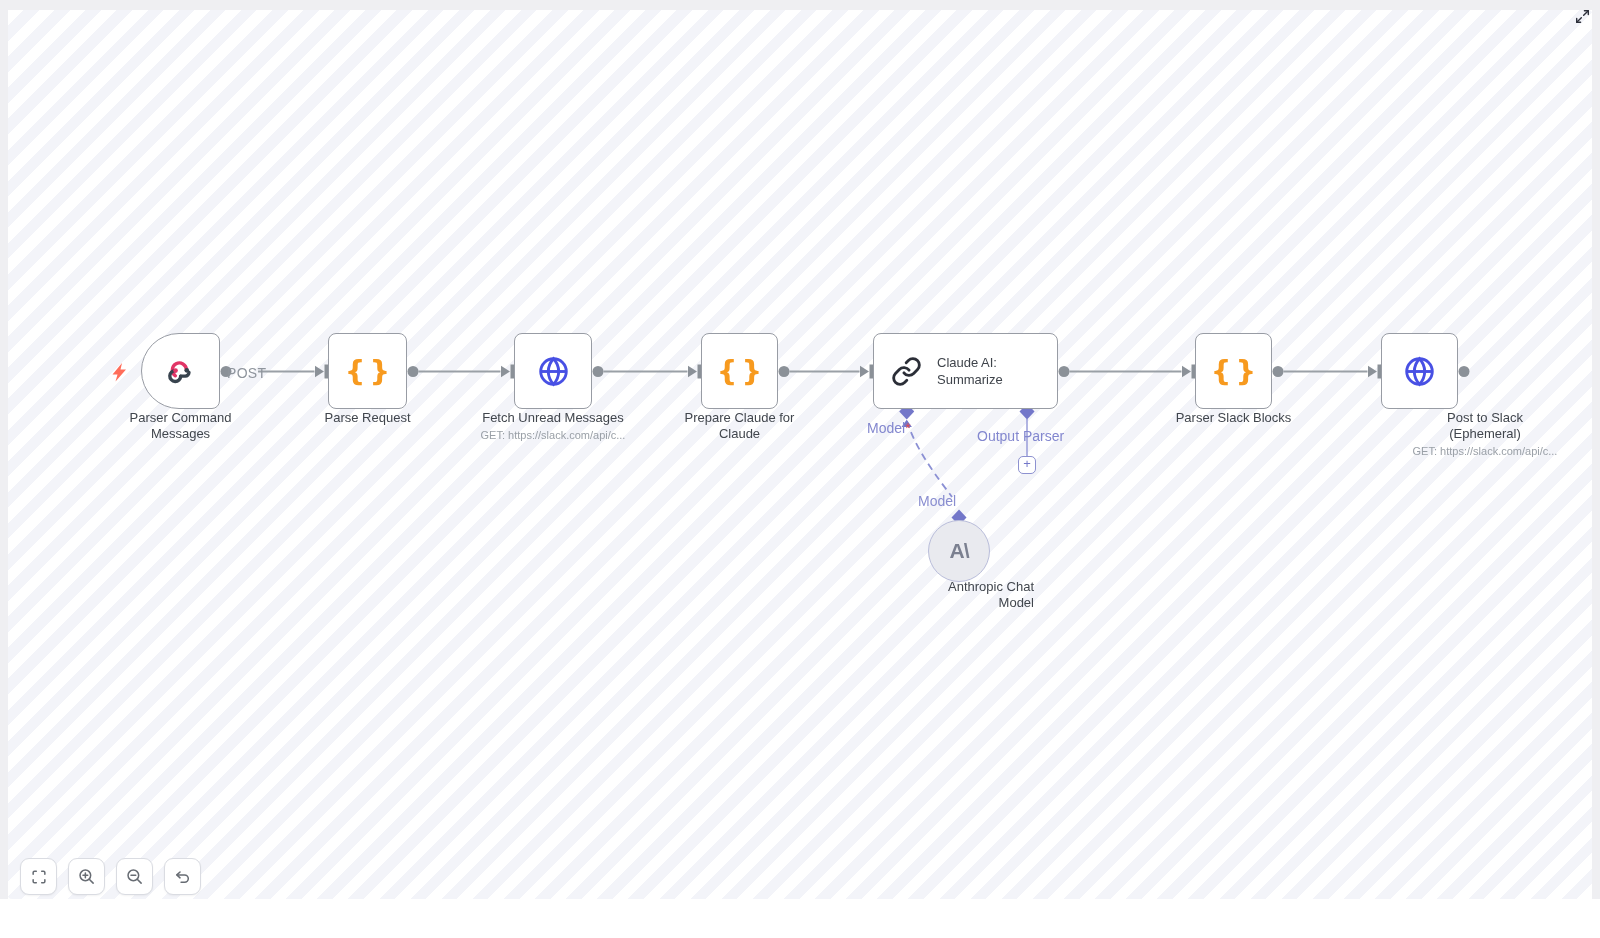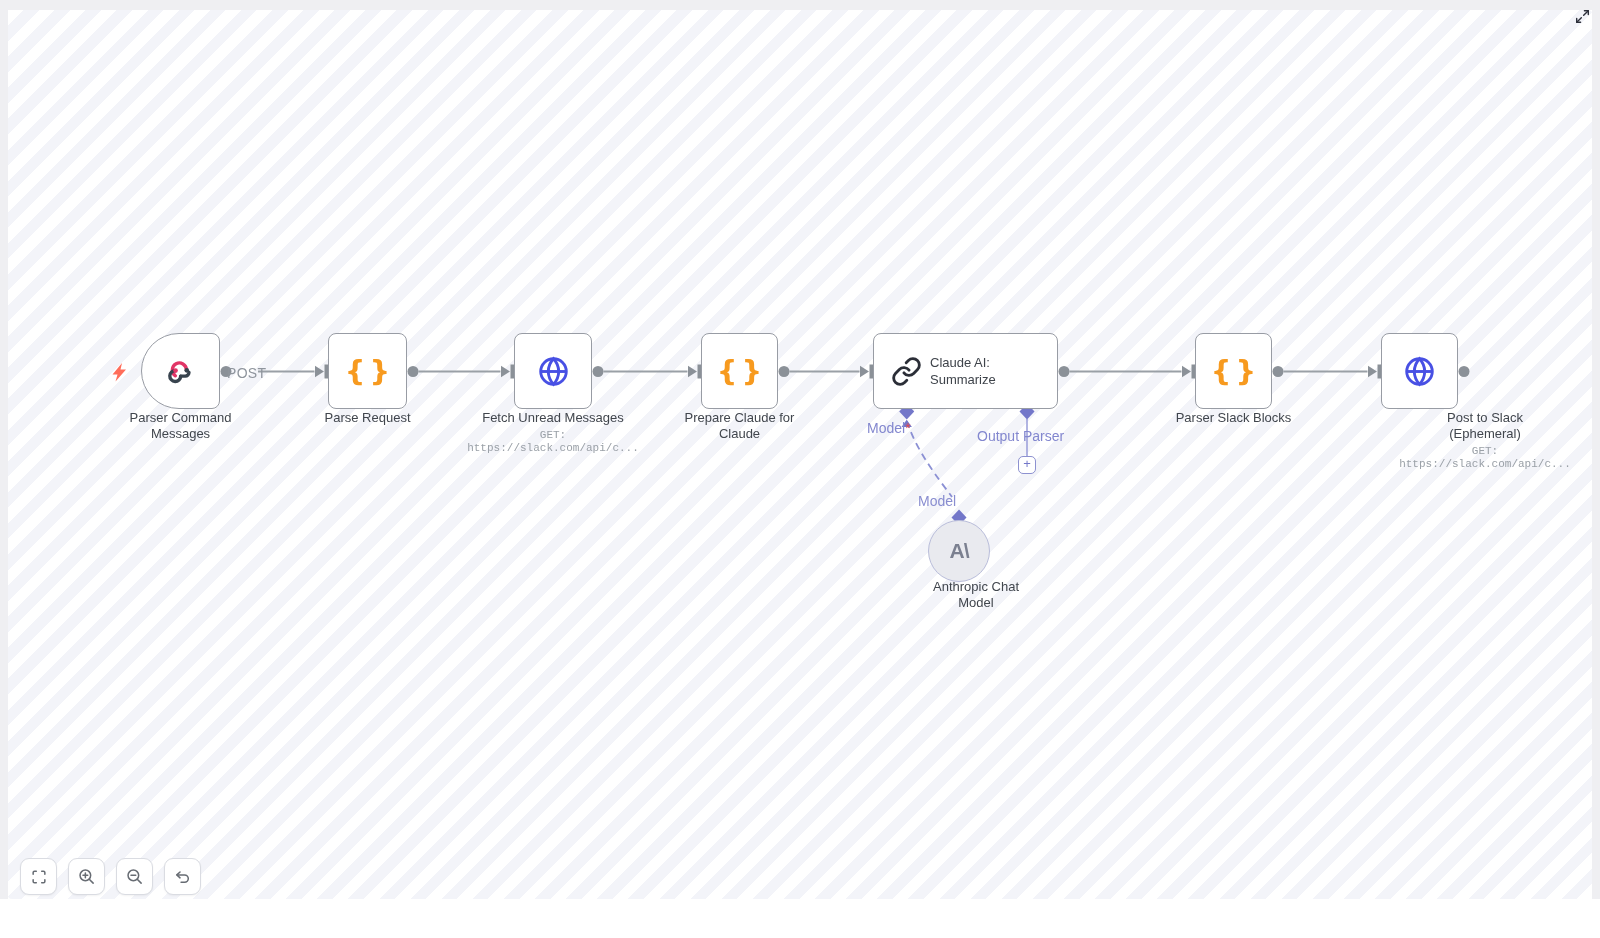--- a/index.html
+++ b/index.html
@@ -26,29 +26,29 @@
     border:1.5px solid #989ca4; border-radius:8px;
     display:flex; align-items:center; justify-content:center;
   }
   .node-trigger { border-radius:38px 8px 8px 38px; }
 
   .braces {
     color:#f79a1f; font-family:"DejaVu Sans", sans-serif; font-weight:700;
     font-size:29px; letter-spacing:4px; padding-left:4px; line-height:1;
   }
   .node-wide { justify-content:flex-start; padding-left:17px; }
-  .node-wide .inline-title { margin-left:8px; font-size:13px; line-height:17px; color:#3f444b; font-weight:500; }
+  .node-wide .inline-title { margin-left:15px; font-size:13px; line-height:17px; color:#3f444b; font-weight:500; }
   .inline-title span { display:block; }
 
   .node-label {
     position:absolute; width:180px; text-align:center;
     font-size:13px; line-height:16px; color:#41464d; font-weight:500;
   }
   .node-label .line { display:block; }
-  .node-sub { display:block; margin-top:3px; font-size:11px; line-height:13px; color:#9aa0a7; font-weight:400;font-family:Liberation Mono, monospace; }
+  .node-sub { display:block; margin-top:3px; font-size:11px; line-height:13px; color:#9aa0a7; font-weight:400; }
 
   .circle-node {
     position:absolute; left:928px; top:520px; width:62px; height:62px;
     background:#e9eaef; border:1.5px solid #b9bdda; border-radius:50%;
     display:flex; align-items:center; justify-content:center;
   }
   .anthropic-logo { color:#7b8090; font-weight:800; font-size:21px; letter-spacing:-1px; }
 
   .port-label { position:absolute; font-size:14px; color:#8387cf; text-align:left; }
   .req { color:#e5484d; }
@@ -210,21 +210,21 @@
     <span class="line">(Ephemeral)</span>
     <span class="node-sub">GET: https://slack.com/api/c...</span>
   </div>
 
   <div class="port-label" style="left:918px; top:493px; width:80px; color:#898dd0;">
     <span>Model</span>
   </div>
   <div class="circle-node">
     <span class="anthropic-logo">A\</span>
   </div>
-  <div class="node-label" style="left:886px; top:579px;">
+  <div class="node-label" style="left:854px; top:579px;text-align:right;">
     <span class="line">Anthropic Chat</span>
     <span class="line">Model</span>
   </div>
 
   <div class="ctrl-btn" style="left:20px;">
     <svg width="18" height="18" viewBox="0 0 20 20" fill="none" stroke-width="1.7" stroke-linecap="round">
       <path d="M3.5 7 V5 Q3.5 3.5 5 3.5 H7"></path>
       <path d="M13 3.5 H15 Q16.5 3.5 16.5 5 V7"></path>
       <path d="M16.5 13 V15 Q16.5 16.5 15 16.5 H13"></path>
       <path d="M7 16.5 H5 Q3.5 16.5 3.5 15 V13"></path>

